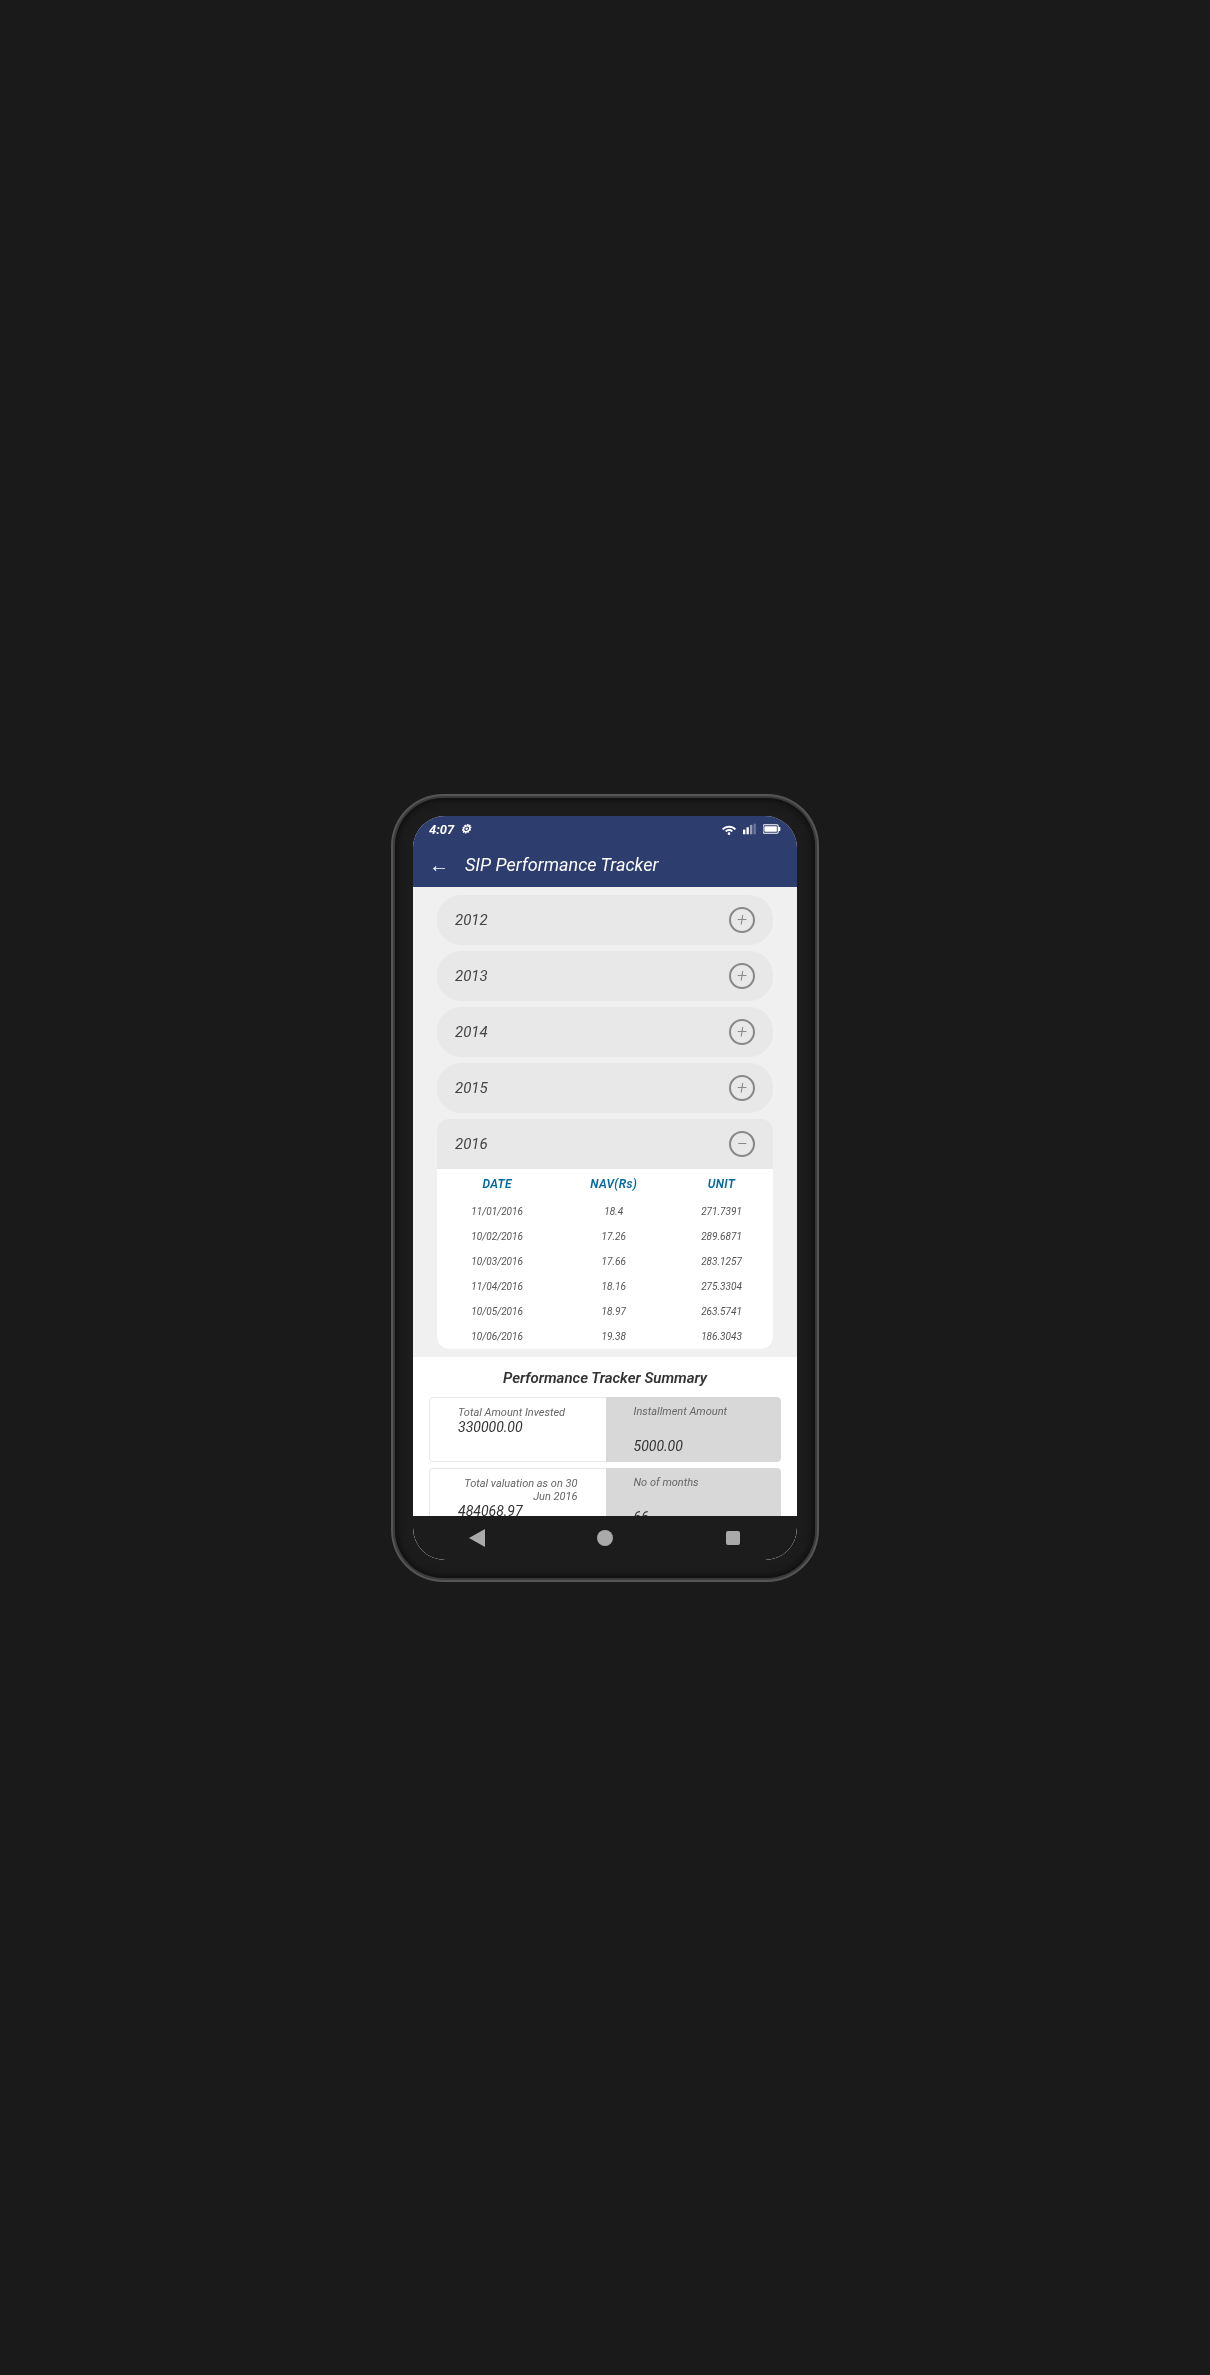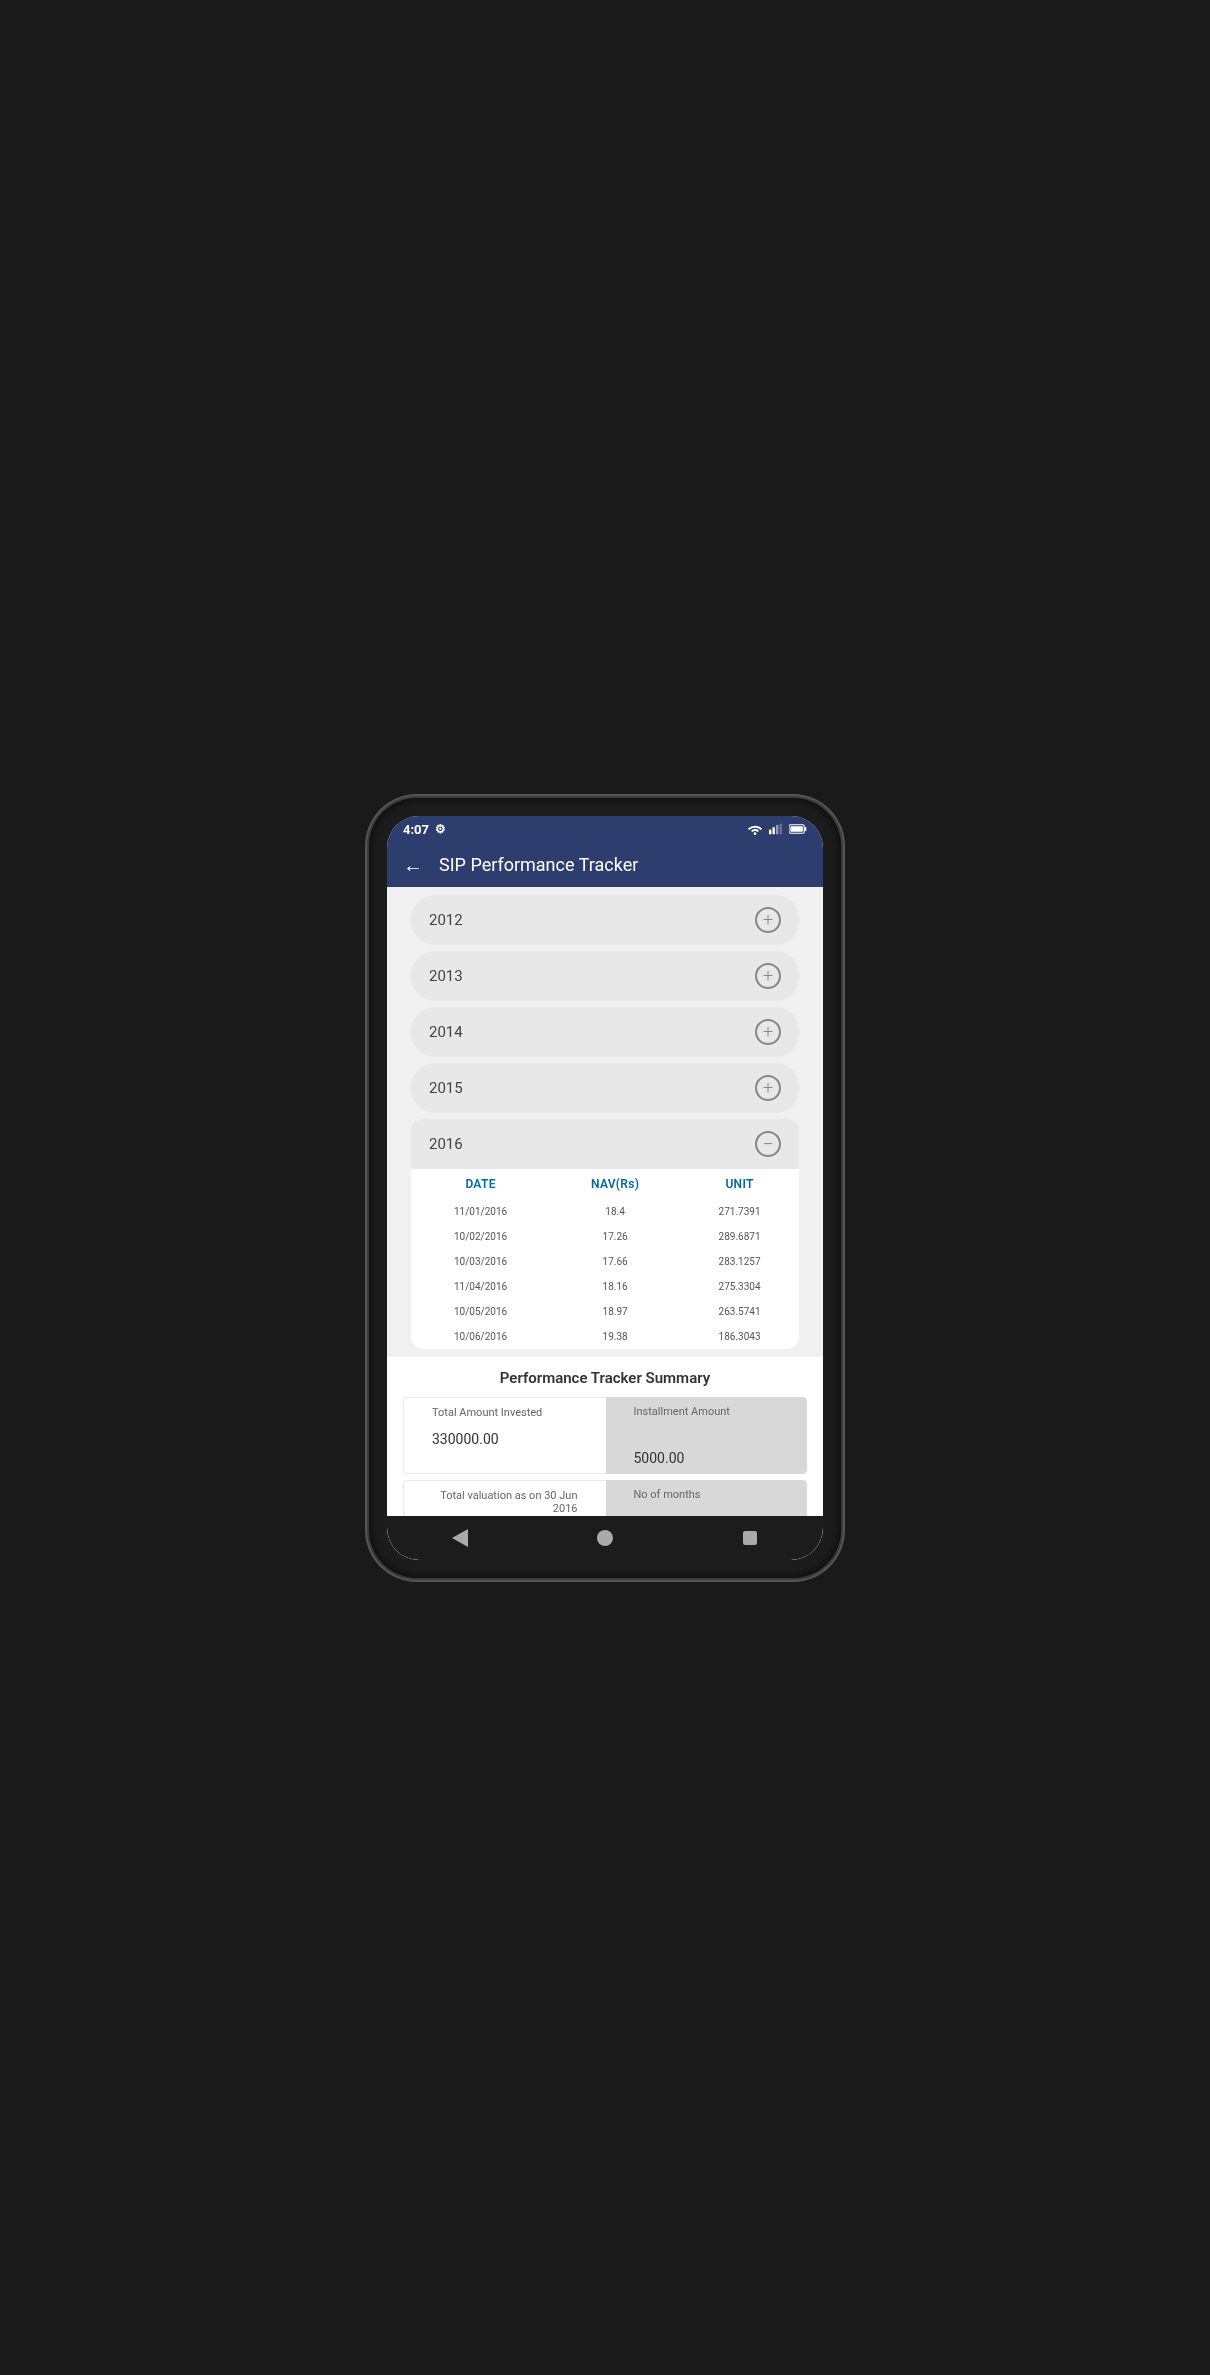--- a/index.html
+++ b/index.html
@@ -7,28 +7,29 @@
     body {
       background: #1a1a1a;
       display: flex;
       justify-content: center;
       align-items: center;
       min-height: 100vh;
       font-family: 'Roboto', Arial, sans-serif;
     }
 
     .phone-frame {
-      width: 472px;
+      width: 420px;
       height: 780px;
       background: #1c1c1c;
       border-radius: 48px;
       padding: 18px;
       box-shadow: 0 0 0 2px #3a3a3a, 0 0 0 4px #555, inset 0 0 10px rgba(0,0,0,0.8);
       position: relative;
       overflow: hidden;
+      font-style: italic;
     }
 
     .phone-screen {
       width: 100%;
       height: 100%;
       background: #f0f0f0;
       border-radius: 32px;
       overflow: hidden;
       display: flex;
       flex-direction: column;
@@ -208,21 +209,20 @@
       font-size: 11px;
       color: #666;
       text-align: right;
     }
 
     .summary-value {
       font-size: 14px;
       color: #333;
       font-weight: 400;
       text-align: right;
-      margin-top: 12px;
     }
 
     
     .nav-bar {
       background: #1c1c1c;
       height: 44px;
       display: flex;
       justify-content: space-around;
       align-items: center;
       flex-shrink: 0;

